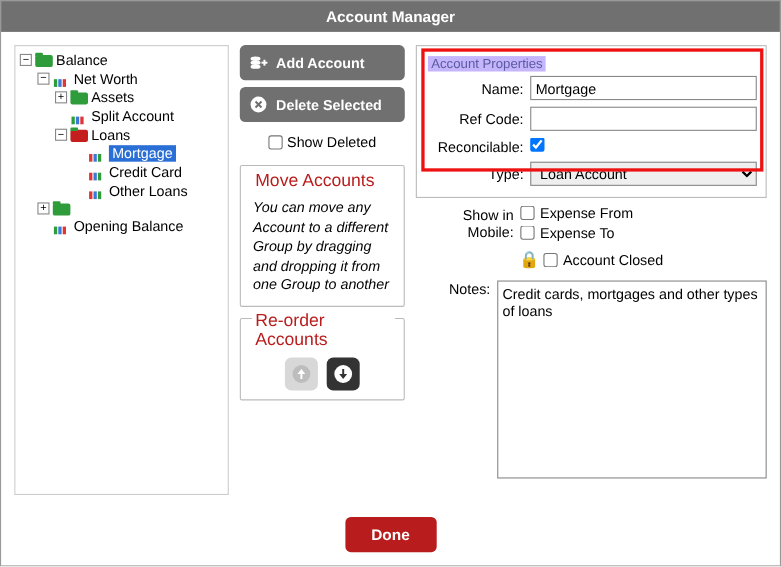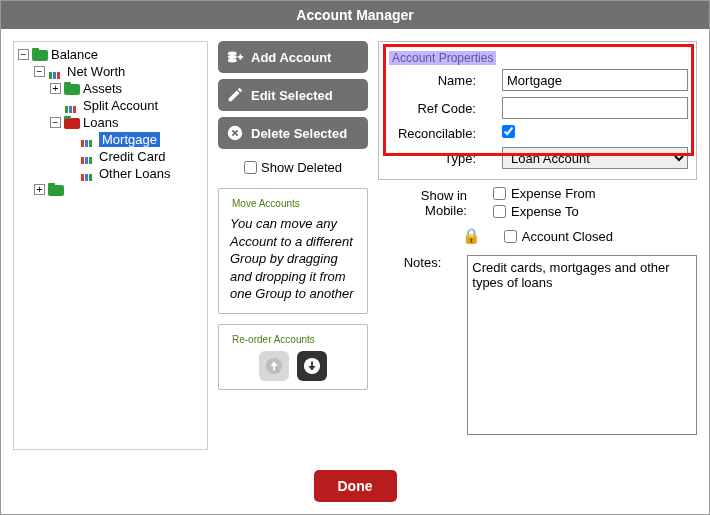--- a/index.html
+++ b/index.html
@@ -20,31 +20,31 @@
 .label { cursor:pointer; }
 .label.sel { background:#2a6fd6; color:#fff; padding:0 3px; }
 .ind1 { padding-left: 16px; }
 .ind2 { padding-left: 32px; }
 .ind3 { padding-left: 48px; }
 .actions { width: 150px; display:flex; flex-direction:column; gap:6px; }
 .btn { background:#707070; color:#fff; border:none; border-radius:5px; padding:7px 8px; font-size:13px; font-weight:bold; display:flex; align-items:center; gap:7px; cursor:pointer; }
 .btn .bi { width:18px; height:18px; display:inline-flex; align-items:center; justify-content:center; }
 .chk-row { display:flex; align-items:center; justify-content:center; gap:4px; padding:5px 0 3px 0; }
 .fieldset { border:1px solid #bbb; border-radius:2px; padding:6px 8px 8px 8px; margin-top:4px; }
-.fieldset .legend { color:#4d7c0f; font-size:10px; margin:-13px 0 4px 2px; background:#fff; display:inline-block; padding:0 3px; }
+.fieldset .legend { color:#b91c1c; font-size:16px; margin:-13px 0 4px 2px; background:#fff; display:inline-block; padding:0 3px; }
 .move-text { font-style:italic; font-size:13px; color:#000000; line-height:1.35; padding:2px 3px; }
 .reorder { display:flex; gap:8px; justify-content:center; padding-top:2px; }
 .circle-btn { width:30px; height:30px; border-radius:6px; display:flex; align-items:center; justify-content:center; cursor:pointer; }
 .circle-btn.light { background:#d8d8d8; }
 .circle-btn.dark { background:#333; }
 .circle-btn svg { width:18px; height:18px; }
 .props { flex:1; position:relative; }
 .props-fieldset { border:1px solid #bbb; padding:8px 8px 4px 8px; }
 .props-fieldset .legend { color:#5a5aa0; font-size:12px; margin:-15px 0 4px 2px; background:#c4b5fd; display:inline-block; padding:0 3px; }
-.form-row { display:flex; align-items:center; margin-bottom:6px;gap:20px; }
+.form-row { display:flex; align-items:center; margin-bottom:6px; }
 .form-row .lbl { width:95px; text-align:right; padding-right:6px; font-size:13px; }
 .form-row input[type=text], .form-row select { flex:1; border:1px solid #888; padding:2px 4px; font-size:13px; height:22px; }
 .form-row .chks { flex:1; display:flex; flex-direction:column; gap:3px; }
 .form-row .chks label, .form-row .inline-chk { display:flex; align-items:center; gap:5px; font-size:13px; }
 .red-box { position:absolute; border:3px solid #e11; pointer-events:none; }
 .notes { width:100%; height:180px; border:1px solid #888; padding:4px; font-size:13px; font-family:Arial,sans-serif; resize:none; }
 .lock { color:#1a9a1a; font-size:15px; margin-right:3px; }
 .footer { text-align:center; padding:8px 0; }
 .done-btn { background:#b91c1c; color:#fff; border:none; border-radius:5px; padding:8px 24px; font-weight:bold; font-size:14px; cursor:pointer; }
 </style>
@@ -93,49 +93,45 @@
           <span class="label">Credit Card</span>
         </div>
         <div class="tree-item ind3">
           <span class="spacer"></span>
           <span class="ic ic-bars"></span>
           <span class="label">Other Loans</span>
         </div>
         <div class="tree-item ind1">
           <span class="toggle">+</span>
           <span class="ic ic-folder"></span>
+        </div>
+        <div class="tree-item ind1">
+          <span class="spacer"></span>
+          <span class="ic ic-bars-g"></span>
+          <span class="label">Opening Balance</span>
         </div>
       </div>
     </div>
 
     <div class="actions">
       <button class="btn">
         <span class="bi">
             <svg viewBox="0 0 20 20" fill="#fff">
               <ellipse cx="7" cy="6" rx="5" ry="2.2"></ellipse>
               <ellipse cx="7" cy="10" rx="5" ry="2.2"></ellipse>
               <ellipse cx="7" cy="14" rx="5" ry="2.2"></ellipse>
               <rect x="13" y="9" width="6" height="2"></rect>
               <rect x="15" y="7" width="2" height="6"></rect>
             </svg>
           </span>
         <span>Add Account</span>
       </button>
       <button class="btn">
         <span class="bi">
             <svg viewBox="0 0 20 20" fill="#fff">
-              <path d="M3 14l9-9 3 3-9 9H3v-3z"></path>
-              <path d="M13 4l3 3 2-2-3-3z"></path>
-            </svg>
-          </span>
-        <span>Edit Selected</span>
-      </button>
-      <button class="btn">
-        <span class="bi">
-            <svg viewBox="0 0 20 20" fill="#fff">
               <circle cx="10" cy="10" r="8"></circle>
               <path d="M7 7l6 6M13 7l-6 6" stroke="#707070" stroke-width="2"></path>
             </svg>
           </span>
         <span>Delete Selected</span>
       </button>
       <div class="chk-row">
         <input type="checkbox" style="">
         <span>Show Deleted</span>
       </div>

